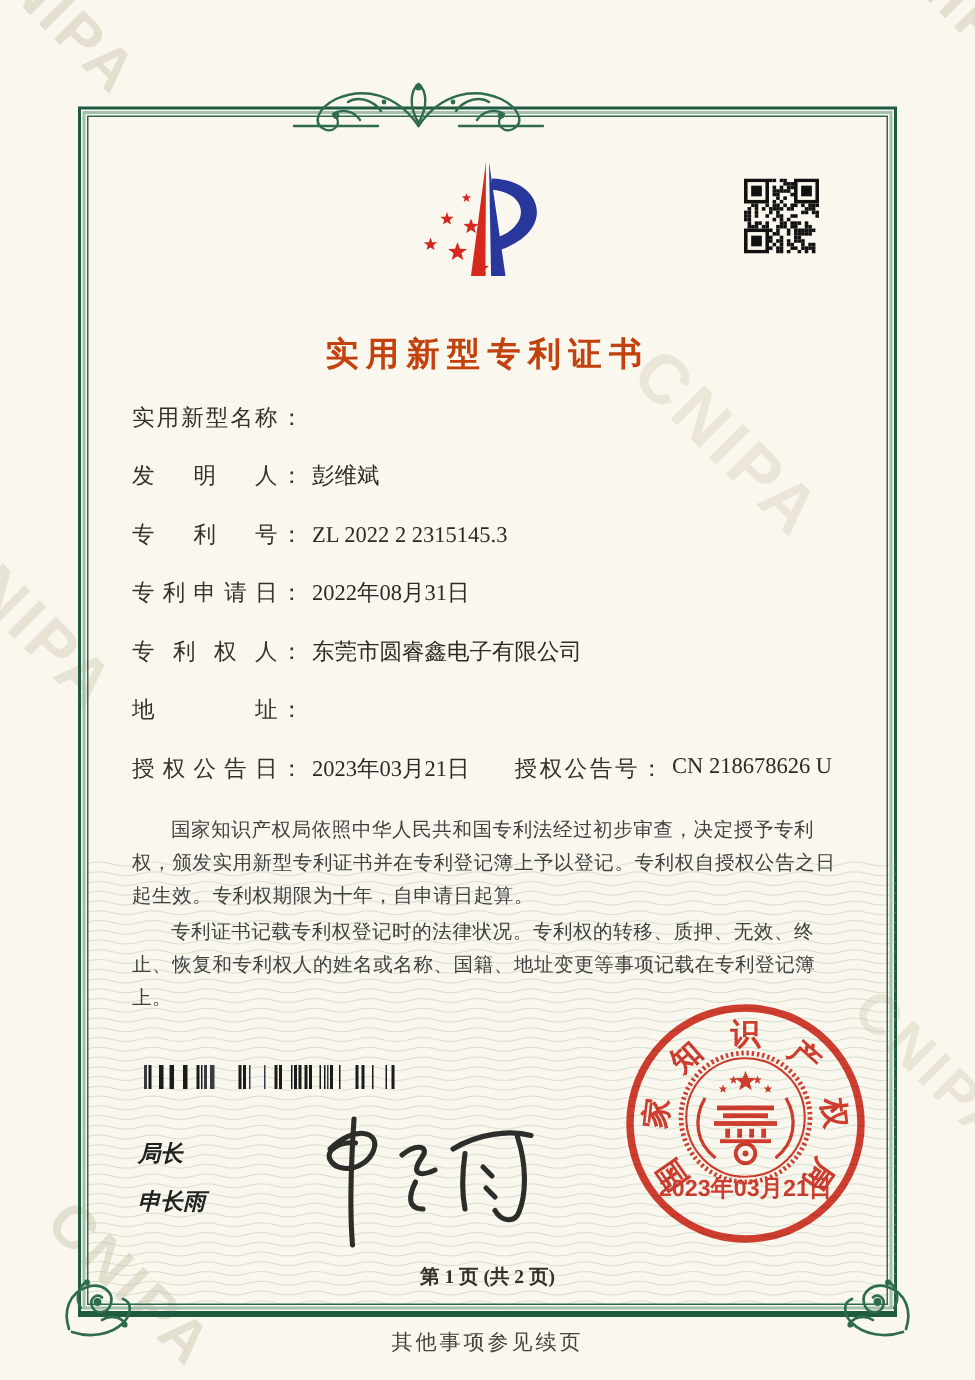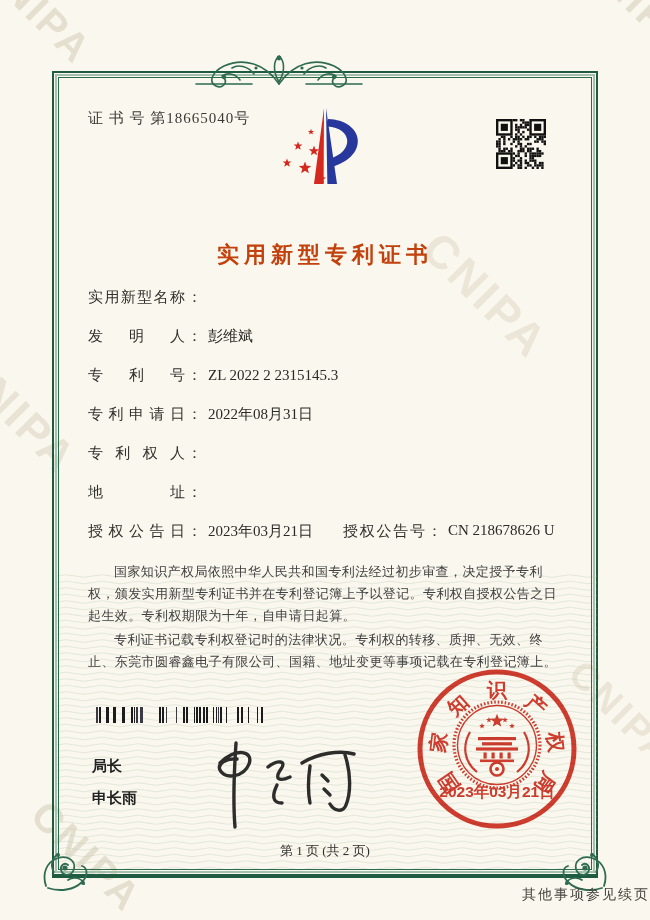--- a/index.html
+++ b/index.html
@@ -45,32 +45,32 @@
   .fcolon{padding:0 6px 0 2px;color:#33312c;}
   .fvalue{color:#2b2a26;}
   .fpair2{margin-left:30px;display:flex;align-items:flex-start;}
   .fpair2 .flabel{width:82px;}
   
   .paras{margin-top:14px;font-size:13px;line-height:22px;color:#404040;
          letter-spacing:.4px;}
   .paras p{text-indent:2em;margin-bottom:2px;}
   
   .barcode{display:block;margin:34px 0 0 8px;width:170px;height:16px;}
-  .sig-row{position:relative;margin-top:26px;height:100px;}
+  .sig-row{position:relative;margin-top:26px;height:100px;font-style:italic;}
   .issuer{position:absolute;left:4px;top:8px;font-family:"Liberation Sans","DejaVu Sans",sans-serif;
           font-size:15px;font-weight:600;color:#222;}
   .issuer .t{margin-bottom:13px;}
   .signature{position:absolute;left:118px;top:-16px;width:175px;height:105px;}
   
   .seal{position:absolute;left:411px;top:663px;width:172px;height:172px;z-index:5;
         mix-blend-mode:multiply;opacity:.93;}
   
   .page-num{position:absolute;left:0;right:0;bottom:14px;text-align:center;
-            font-size:13px;color:#33312c;z-index:3;}
-  .cont-note{position:absolute;left:0;right:0;top:886px;text-align:right;
+            font-size:13px;color:#33312c;z-index:3;font-weight:bold;}
+  .cont-note{position:absolute;left:0;right:0;top:886px;text-align:center;
              font-size:14px;color:#45433d;letter-spacing:2px;z-index:2;}
   
   .orn-top{position:absolute;left:140px;top:-21px;width:170px;height:44px;z-index:4;}
   .orn-bl{position:absolute;left:-16px;bottom:-20px;width:58px;height:58px;z-index:4;}
   .orn-br{position:absolute;right:-16px;bottom:-20px;width:58px;height:58px;z-index:4;transform:scaleX(-1);}
 </style>
 </head>
 <body>
 
 <span class="wm wm1">CNIPA</span>
@@ -169,21 +169,20 @@
     </g>
     <g fill="#2e6b4f">
       <circle cx="27" cy="32" r="2.6"></circle>
         <circle cx="45" cy="47" r="2"></circle>
         <circle cx="20" cy="19" r="2"></circle>
     </g>
   </svg>
 
   <div class="content">
 
-    <div class="cert-no">证 书 号 第18665040号</div>
 
     <svg class="logo" viewBox="0 0 120 90">
       <path d="M63,14 C98,15 106,50 67,62 L64.5,54 C90,46 87,23 62.5,21.5 Z" fill="var(--logo-blue)"></path>
       <path d="M59,3 L49,79 L58.6,79 Z" fill="var(--logo-red)"></path>
       <path d="M61,3 L62.4,79 L72,79 Z" fill="var(--logo-blue)"></path>
       <g id="logo-stars" fill="var(--logo-red)">
           <path d="M46.00,23.80L46.79,25.91L49.04,26.01L47.28,27.42L47.88,29.59L46.00,28.34L44.12,29.59L44.72,27.42L42.96,26.01L45.21,25.91Z"></path>
           <path d="M33.00,36.40L34.14,39.44L37.37,39.58L34.84,41.60L35.70,44.72L33.00,42.93L30.30,44.72L31.16,41.60L28.63,39.58L31.86,39.44Z"></path>
           <path d="M49.00,40.60L50.33,44.17L54.14,44.33L51.16,46.70L52.17,50.37L49.00,48.27L45.83,50.37L46.84,46.70L43.86,44.33L47.67,44.17Z"></path>
           <path d="M22.00,53.40L23.14,56.44L26.37,56.58L23.84,58.60L24.70,61.72L22.00,59.93L19.30,61.72L20.16,58.60L17.63,56.58L20.86,56.44Z"></path>
@@ -364,40 +363,41 @@
           <span class="fvalue">ZL 2022 2 2315145.3</span>
       </div>
       <div class="frow">
         <span class="flabel">专利申请日</span>
           <span class="fcolon">：</span>
           <span class="fvalue">2022年08月31日</span>
       </div>
       <div class="frow">
         <span class="flabel">专利权人</span>
           <span class="fcolon">：</span>
+          <span class="fvalue">东莞市圆睿鑫电子有限公司</span>
       </div>
       <div class="frow">
         <span class="flabel">地址</span>
           <span class="fcolon">：</span>
       </div>
       <div class="frow">
         <span class="flabel">授权公告日</span>
           <span class="fcolon">：</span>
           <span class="fvalue">2023年03月21日</span>
         <span class="fpair2">
           <span class="flabel">授权公告号</span>
             <span class="fcolon">：</span>
             <span class="fvalue">CN 218678626 U</span>
         </span>
       </div>
     </div>
 
     <div class="paras">
       <p>国家知识产权局依照中华人民共和国专利法经过初步审查，决定授予专利权，颁发实用新型专利证书并在专利登记簿上予以登记。专利权自授权公告之日起生效。专利权期限为十年，自申请日起算。</p>
-      <p>专利证书记载专利权登记时的法律状况。专利权的转移、质押、无效、终止、东莞市圆睿鑫电子有限公司、国籍、地址变更等事项记载在专利登记簿上。</p>
+      <p>专利证书记载专利权登记时的法律状况。专利权的转移、质押、无效、终止、恢复和专利权人的姓名或名称、国籍、地址变更等事项记载在专利登记簿上。</p>
     </div>
 
     <svg class="barcode" id="barcode" viewBox="0 0 170 16" preserveAspectRatio="none">
         <rect x="0" y="0" width="2" height="16" fill="#3a3a44"></rect>
         <rect x="3" y="0" width="2" height="16" fill="#1b1b1b"></rect>
         <rect x="10" y="0" width="3" height="16" fill="#1b1b1b"></rect>
         <rect x="17" y="0" width="3" height="16" fill="#1b1b1b"></rect>
         <rect x="26" y="0" width="3" height="16" fill="#1b1b1b"></rect>
         <rect x="35" y="0" width="2" height="16" fill="#1b1b1b"></rect>
         <rect x="38" y="0" width="1" height="16" fill="#1b1b1b"></rect>

